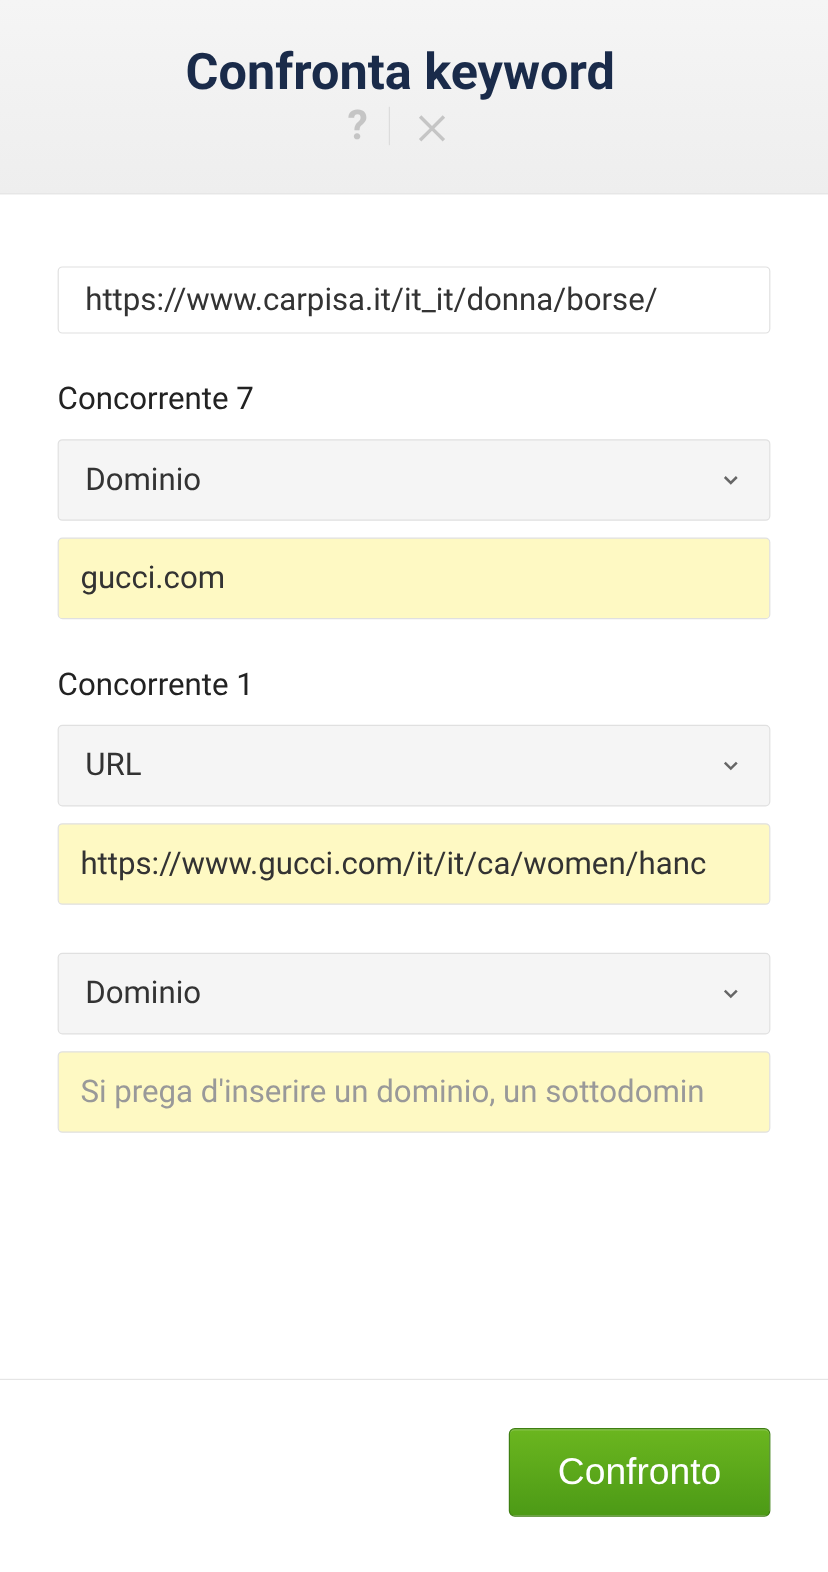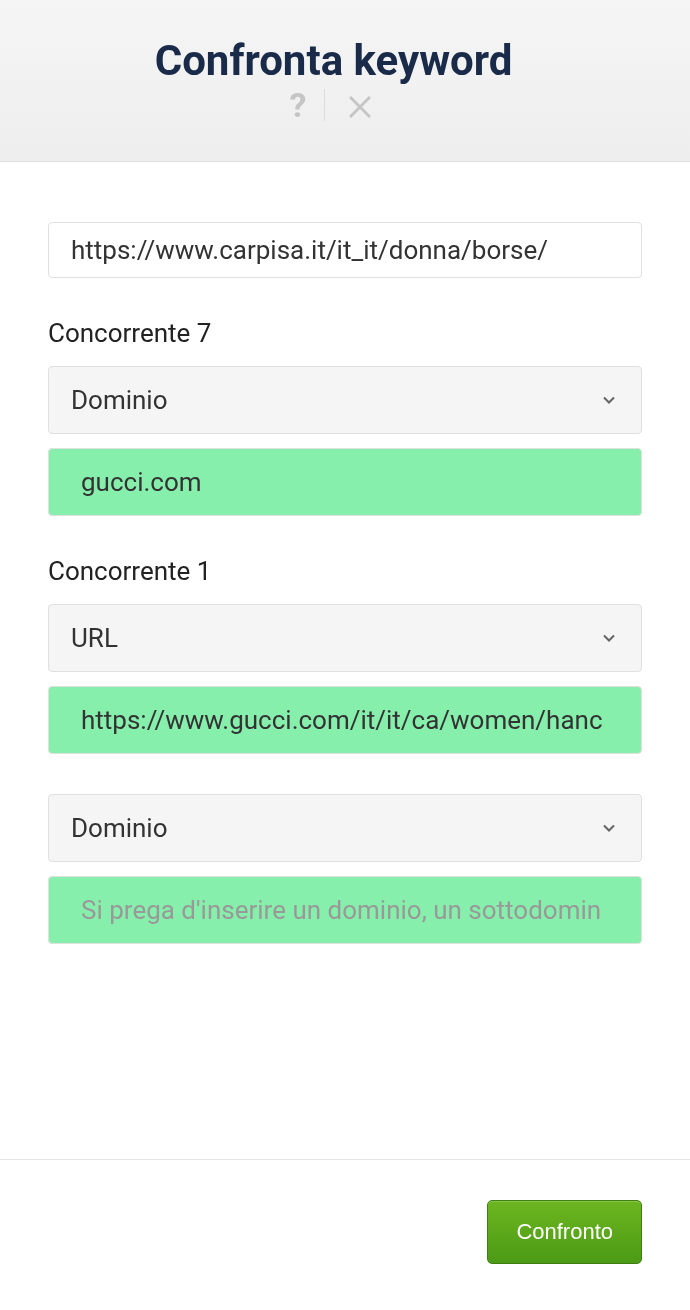--- a/index.html
+++ b/index.html
@@ -92,24 +92,24 @@
 .chevron-icon svg {
   width: 20px;
   height: 20px;
   display: block;
 }
 .chevron-icon { color: #666; }
 .grey-input {
   width: 100%;
   border: 1px solid #e0e0e0;
   border-radius: 4px;
-  padding: 18px 32px;
+  padding: 18px 18px;
   font-size: 26px;
   color: #333;
-  background: #86efac;
+  background: #fef9c3;
   outline: none;
   font-family: inherit;
   white-space: nowrap;
   overflow: hidden;
   text-overflow: clip;
 }
 .grey-input::placeholder { color: #999; }
 .footer {
   position: absolute;
   bottom: 46px;
@@ -118,23 +118,23 @@
   border-top: 1px solid #e5e5e5;
   padding: 40px 48px 0 48px;
   display: flex;
   justify-content: flex-end;
 }
 .btn-primary {
   background: linear-gradient(to bottom, #6bb61f, #4c9a16);
   border: 1px solid #3e7f12;
   border-radius: 5px;
   color: #fff;
-  font-size: 22px;
+  font-size: 31px;
   font-weight: 500;
-  padding: 18px 28px;
+  padding: 18px 40px;
   cursor: pointer;
   box-shadow: inset 0 1px 0 rgba(255,255,255,0.2);
   text-align: right;
 }
 </style>
 </head>
 <body>
 
 <div class="header">
   <div class="header-title">Confronta keyword</div>

